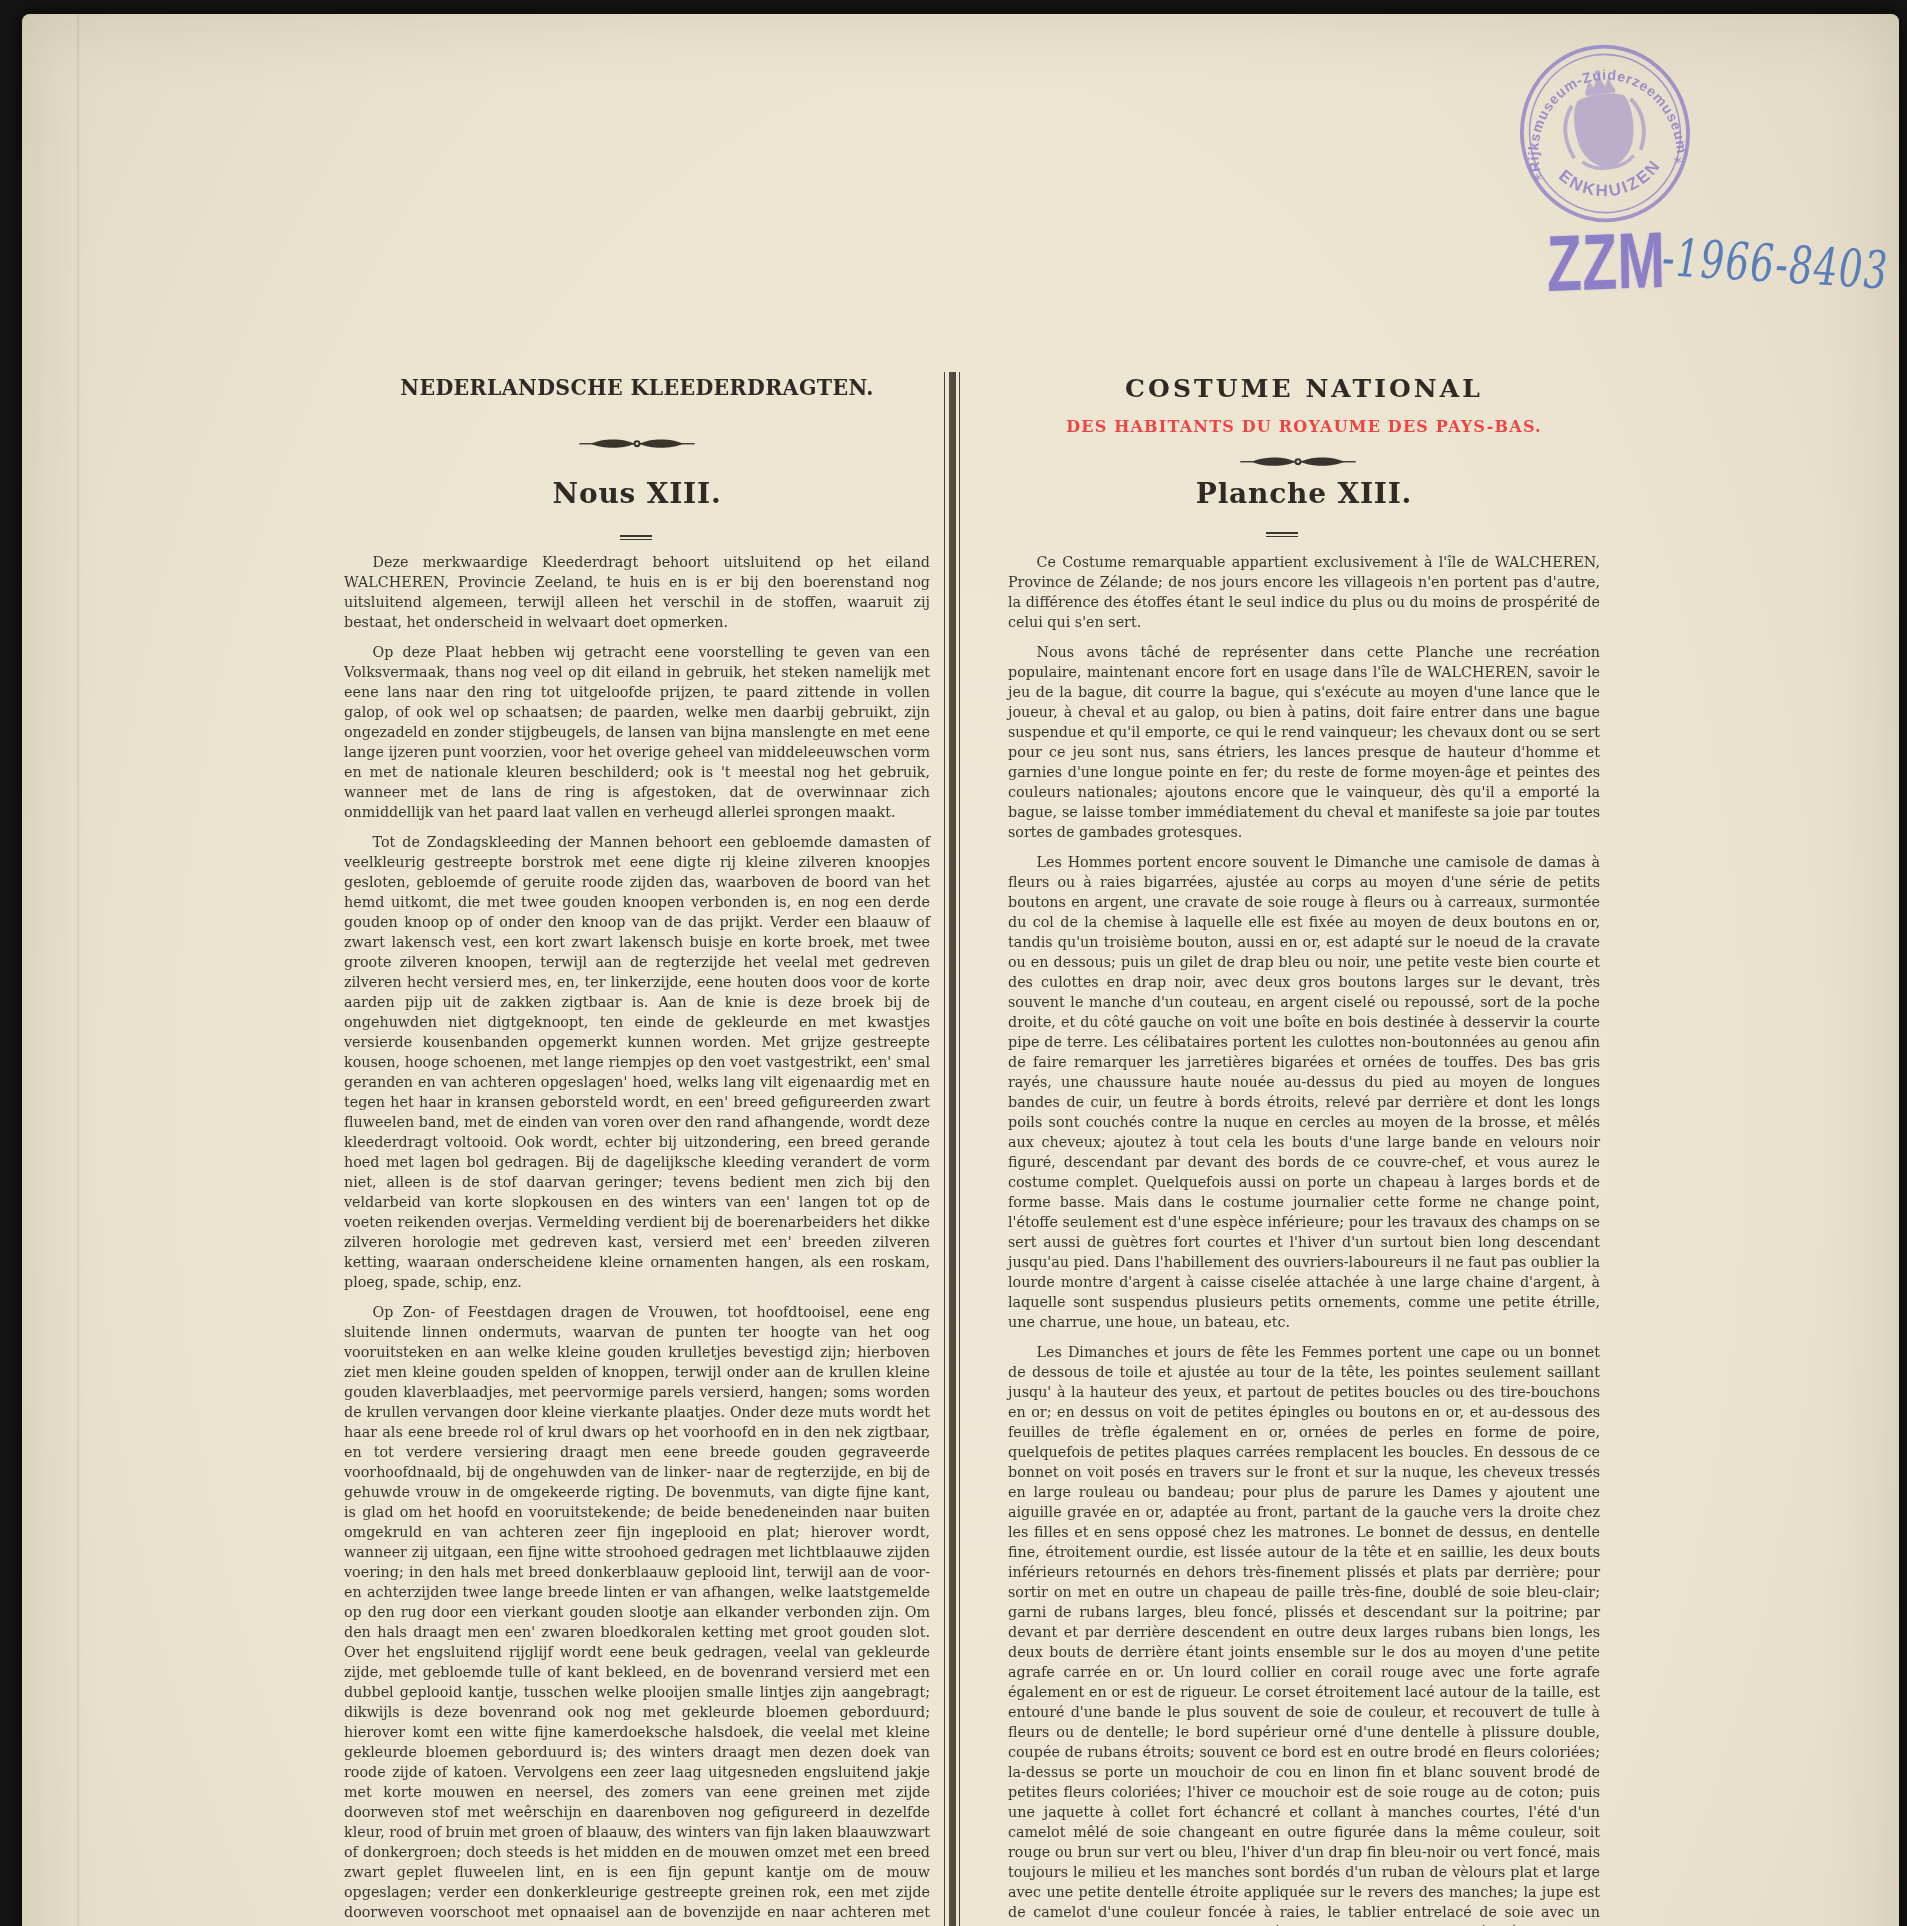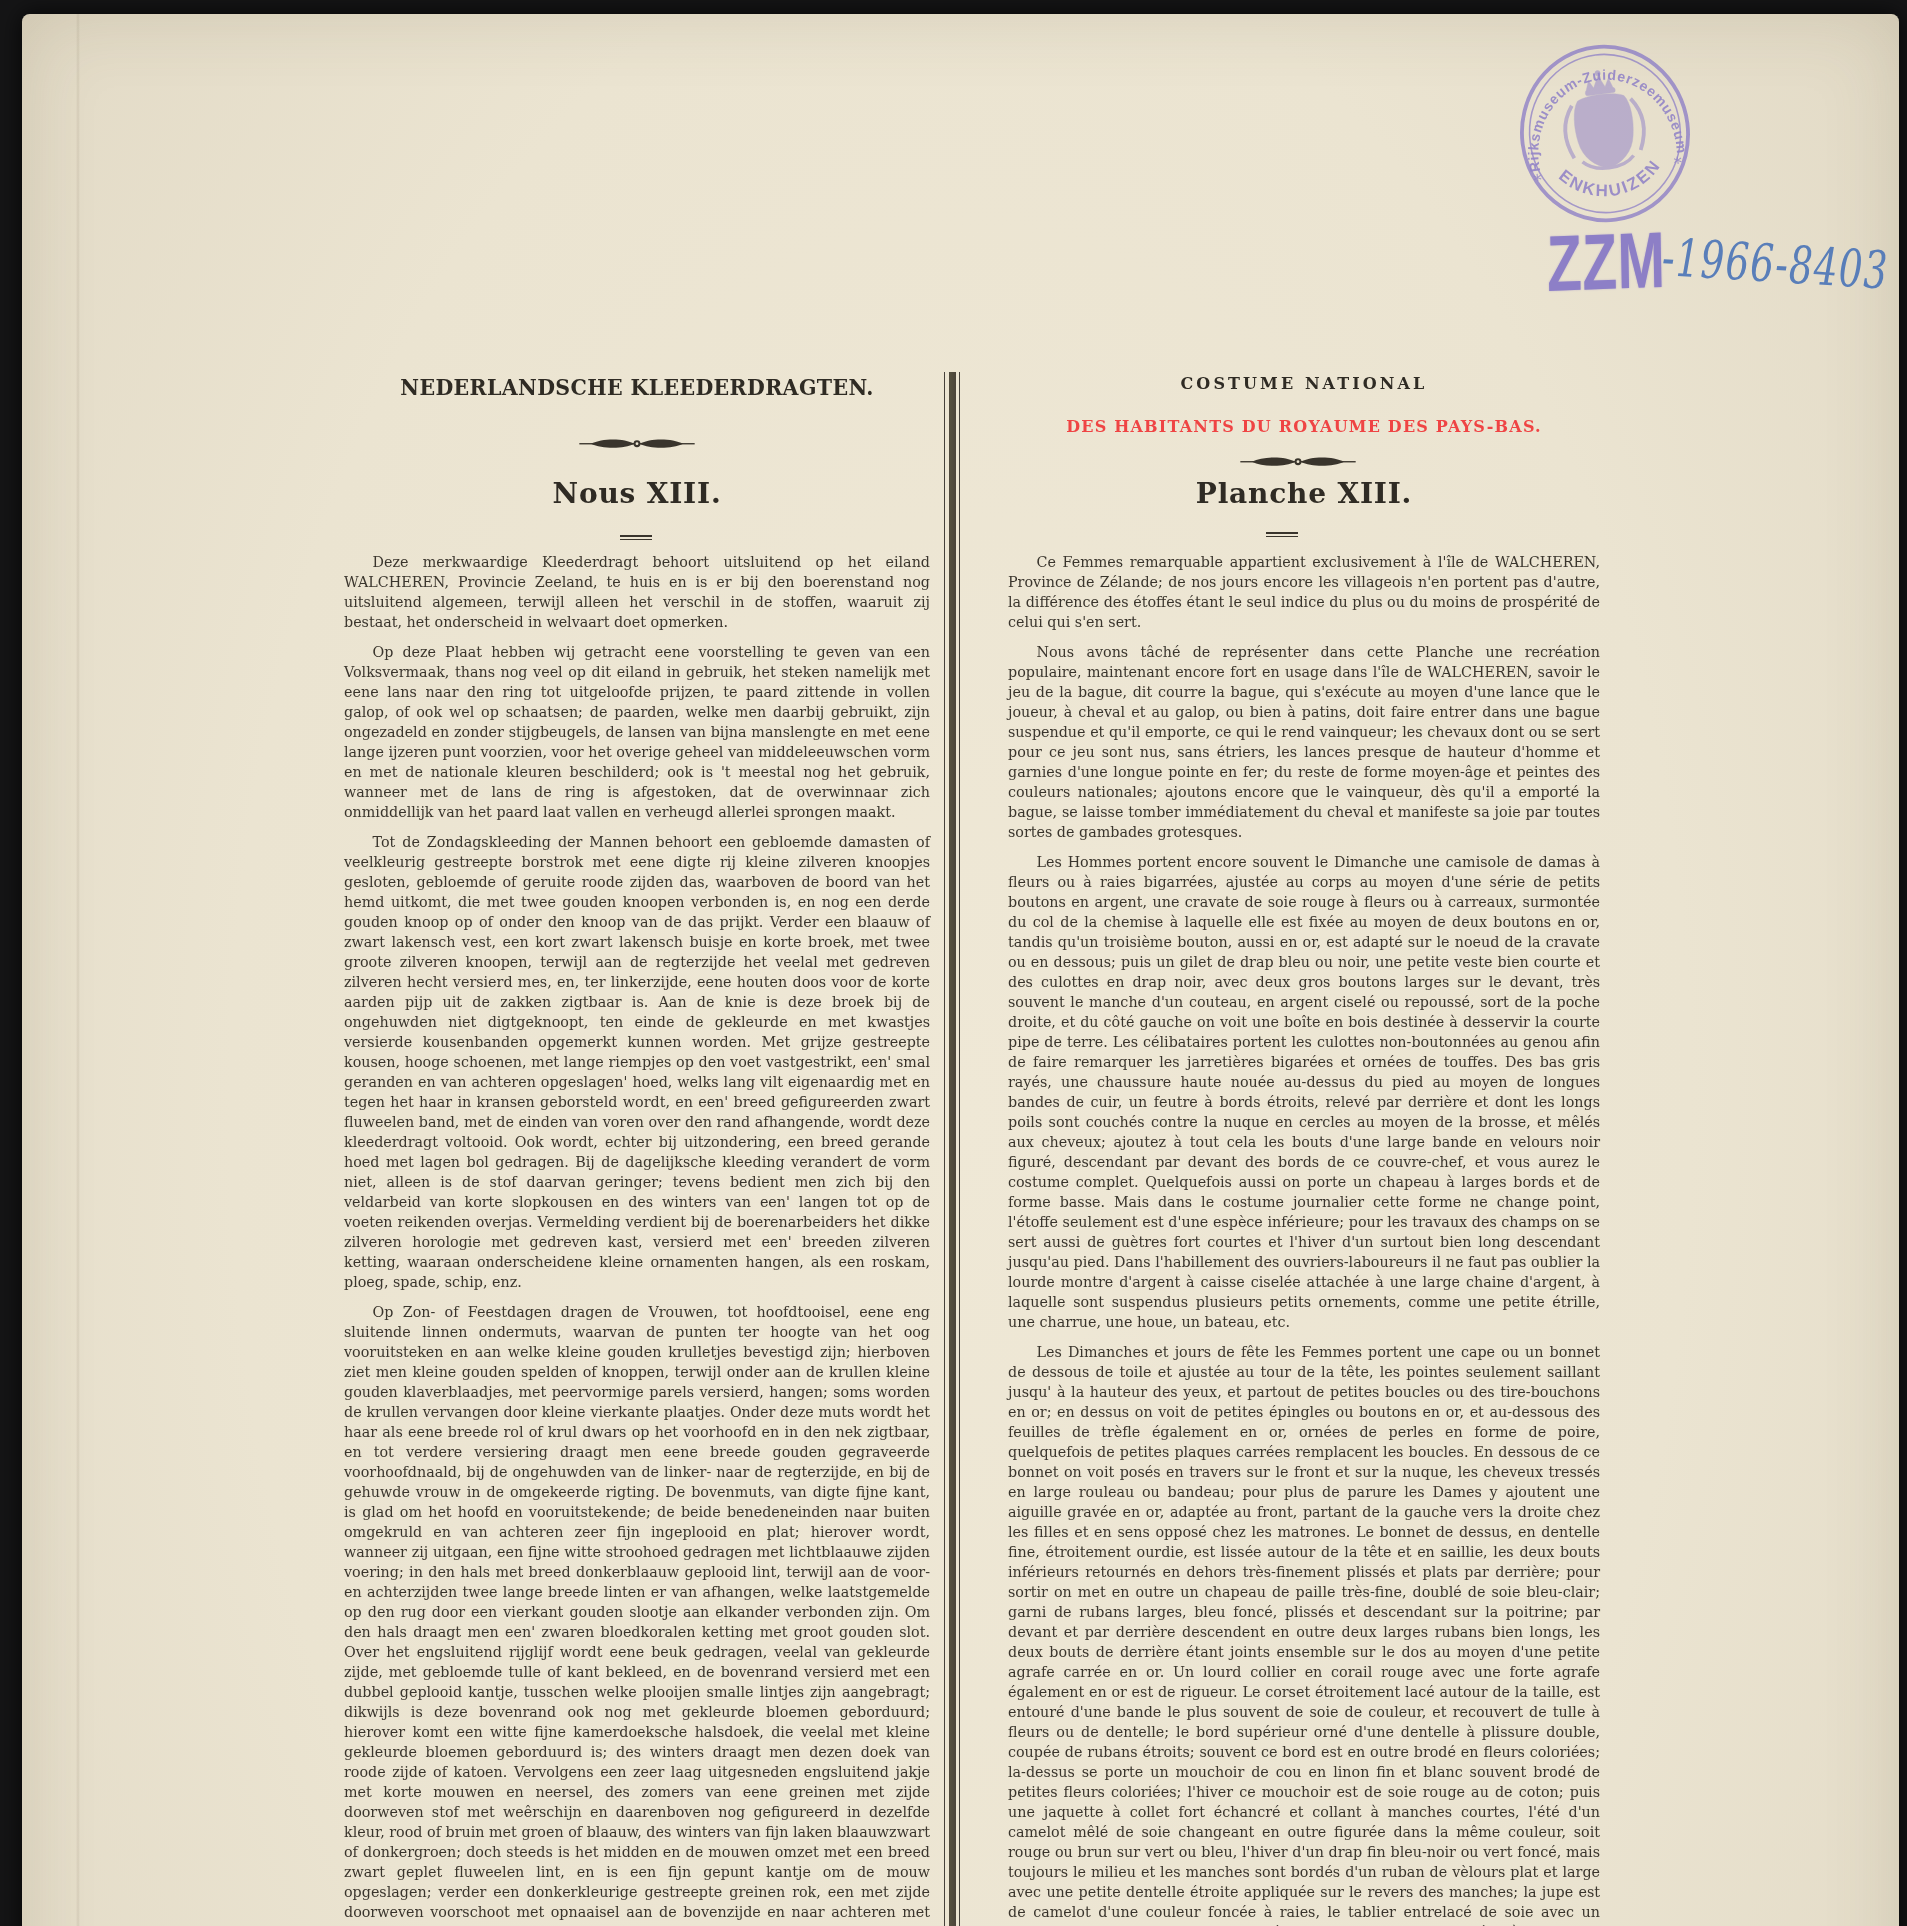--- a/index.html
+++ b/index.html
@@ -15,21 +15,21 @@
     border-radius:7.7px;
     box-shadow:inset 0 0 77px rgba(92,78,52,.16), 0 0 23px rgba(0,0,0,.8);
   }
   .crease{
     position:absolute;left:76px;top:14px;width:3.9px;height:2613px;
     background:linear-gradient(90deg, rgba(0,0,0,0) 0%, rgba(80,65,40,.10) 50%, rgba(0,0,0,0) 100%);
   }
   
   .heading{position:absolute;text-align:center;color:#2f2b24;white-space:nowrap;}
   #title-nl{left:334px;top:374px;width:606px;font-size:22.3px;font-weight:bold;letter-spacing:0.4px;transform:scaleX(.92);}
-  #title-fr{left:998px;top:374px;width:612px;font-size:16px;font-weight:bold;letter-spacing:3.1px;}
+  #title-fr{left:998px;top:374px;width:612px;font-size:25px;font-weight:bold;letter-spacing:3.1px;}
   #subtitle-fr{left:998px;top:417px;width:612px;font-size:16px;font-weight:bold;letter-spacing:1.2px;color:#ef4444;}
   #plate-nl{left:334px;top:477px;width:606px;font-size:28px;font-weight:bold;letter-spacing:0.8px;}
   #plate-fr{left:998px;top:477px;width:612px;font-size:28px;font-weight:bold;letter-spacing:0.8px;}
   
   .mini-rule{position:absolute;width:32px;height:5.4px;}
   .mini-rule .a{height:1.9px;background:#39342c;}
   .mini-rule .b{height:0.8px;background:#39342c;margin-top:1.9px;}
   #rule-nl{left:620px;top:535px;}
   #rule-fr{left:1266px;top:532px;}
   
@@ -116,21 +116,21 @@
   <div class="coltext" id="text-nl" lang="nl">
     <p>Deze merkwaardige Kleederdragt behoort uitsluitend op het eiland WALCHEREN, Provincie Zeeland, te huis en is er bij den boerenstand nog uitsluitend algemeen, terwijl alleen het verschil in de stoffen, waaruit zij bestaat, het onderscheid in welvaart doet opmerken.</p>
     <p>Op deze Plaat hebben wij getracht eene voorstelling te geven van een Volksvermaak, thans nog veel op dit eiland in gebruik, het steken namelijk met eene lans naar den ring tot uitgeloofde prijzen, te paard zittende in vollen galop, of ook wel op schaatsen; de paarden, welke men daarbij gebruikt, zijn ongezadeld en zonder stijgbeugels, de lansen van bijna manslengte en met eene lange ijzeren punt voorzien, voor het overige geheel van middeleeuwschen vorm en met de nationale kleuren beschilderd; ook is 't meestal nog het gebruik, wanneer met de lans de ring is afgestoken, dat de overwinnaar zich onmiddellijk van het paard laat vallen en verheugd allerlei sprongen maakt.</p>
     <p>Tot de Zondagskleeding der Mannen behoort een gebloemde damasten of veelkleurig gestreepte borstrok met eene digte rij kleine zilveren knoopjes gesloten, gebloemde of geruite roode zijden das, waarboven de boord van het hemd uitkomt, die met twee gouden knoopen verbonden is, en nog een derde gouden knoop op of onder den knoop van de das prijkt. Verder een blaauw of zwart lakensch vest, een kort zwart lakensch buisje en korte broek, met twee groote zilveren knoopen, terwijl aan de regterzijde het veelal met gedreven zilveren hecht versierd mes, en, ter linkerzijde, eene houten doos voor de korte aarden pijp uit de zakken zigtbaar is. Aan de knie is deze broek bij de ongehuwden niet digtgeknoopt, ten einde de gekleurde en met kwastjes versierde kousenbanden opgemerkt kunnen worden. Met grijze gestreepte kousen, hooge schoenen, met lange riempjes op den voet vastgestrikt, een' smal geranden en van achteren opgeslagen' hoed, welks lang vilt eigenaardig met en tegen het haar in kransen geborsteld wordt, en een' breed gefigureerden zwart fluweelen band, met de einden van voren over den rand afhangende, wordt deze kleederdragt voltooid. Ook wordt, echter bij uitzondering, een breed gerande hoed met lagen bol gedragen. Bij de dagelijksche kleeding verandert de vorm niet, alleen is de stof daarvan geringer; tevens bedient men zich bij den veldarbeid van korte slopkousen en des winters van een' langen tot op de voeten reikenden overjas. Vermelding verdient bij de boerenarbeiders het dikke zilveren horologie met gedreven kast, versierd met een' breeden zilveren ketting, waaraan onderscheidene kleine ornamenten hangen, als een roskam, ploeg, spade, schip, enz.</p>
     <p>Op Zon- of Feestdagen dragen de Vrouwen, tot hoofdtooisel, eene eng sluitende linnen ondermuts, waarvan de punten ter hoogte van het oog vooruitsteken en aan welke kleine gouden krulletjes bevestigd zijn; hierboven ziet men kleine gouden spelden of knoppen, terwijl onder aan de krullen kleine gouden klaverblaadjes, met peervormige parels versierd, hangen; soms worden de krullen vervangen door kleine vierkante plaatjes. Onder deze muts wordt het haar als eene breede rol of krul dwars op het voorhoofd en in den nek zigtbaar, en tot verdere versiering draagt men eene breede gouden gegraveerde voorhoofdnaald, bij de ongehuwden van de linker- naar de regterzijde, en bij de gehuwde vrouw in de omgekeerde rigting. De bovenmuts, van digte fijne kant, is glad om het hoofd en vooruitstekende; de beide benedeneinden naar buiten omgekruld en van achteren zeer fijn ingeplooid en plat; hierover wordt, wanneer zij uitgaan, een fijne witte stroohoed gedragen met lichtblaauwe zijden voering; in den hals met breed donkerblaauw geplooid lint, terwijl aan de voor- en achterzijden twee lange breede linten er van afhangen, welke laatstgemelde op den rug door een vierkant gouden slootje aan elkander verbonden zijn. Om den hals draagt men een' zwaren bloedkoralen ketting met groot gouden slot. Over het engsluitend rijglijf wordt eene beuk gedragen, veelal van gekleurde zijde, met gebloemde tulle of kant bekleed, en de bovenrand versierd met een dubbel geplooid kantje, tusschen welke plooijen smalle lintjes zijn aangebragt; dikwijls is deze bovenrand ook nog met gekleurde bloemen geborduurd; hierover komt een witte fijne kamerdoeksche halsdoek, die veelal met kleine gekleurde bloemen geborduurd is; des winters draagt men dezen doek van roode zijde of katoen. Vervolgens een zeer laag uitgesneden engsluitend jakje met korte mouwen en neersel, des zomers van eene greinen met zijde doorweven stof met weêrschijn en daarenboven nog gefigureerd in dezelfde kleur, rood of bruin met groen of blaauw, des winters van fijn laken blaauwzwart of donkergroen; doch steeds is het midden en de mouwen omzet met een breed zwart geplet fluweelen lint, en is een fijn gepunt kantje om de mouw opgeslagen; verder een donkerkleurige gestreepte greinen rok, een met zijde doorweven voorschoot met opnaaisel aan de bovenzijde en naar achteren met fijne plooijen ingenaaid, zoodat dit ruitjes vormt; ook zijn de achterzijden, welke met een' zeer grooten zilveren haak verbonden zijn, met breed geplet zwart fluweel omboord.</p>
     <p>Eindelijk witte kousen en lage fluweelen schoenen met ronde zilveren gespen op de punt, onder welke ter zijde breede wit lederen ornamenten uitkomen.</p>
 
   </div>
 
   <div class="coltext" id="text-fr" lang="fr">
-    <p>Ce Femmes remarquable appartient exclusivement à l'île de WALCHEREN, Province de Zélande; de nos jours encore les villageois n'en portent pas d'autre, la différence des étoffes étant le seul indice du plus ou du moins de prospérité de celui qui s'en sert.</p>
+    <p>Ce Costume remarquable appartient exclusivement à l'île de WALCHEREN, Province de Zélande; de nos jours encore les villageois n'en portent pas d'autre, la différence des étoffes étant le seul indice du plus ou du moins de prospérité de celui qui s'en sert.</p>
     <p>Nous avons tâché de représenter dans cette Planche une recréation populaire, maintenant encore fort en usage dans l'île de WALCHEREN, savoir le jeu de la bague, dit courre la bague, qui s'exécute au moyen d'une lance que le joueur, à cheval et au galop, ou bien à patins, doit faire entrer dans une bague suspendue et qu'il emporte, ce qui le rend vainqueur; les chevaux dont ou se sert pour ce jeu sont nus, sans étriers, les lances presque de hauteur d'homme et garnies d'une longue pointe en fer; du reste de forme moyen-âge et peintes des couleurs nationales; ajoutons encore que le vainqueur, dès qu'il a emporté la bague, se laisse tomber immédiatement du cheval et manifeste sa joie par toutes sortes de gambades grotesques.</p>
     <p>Les Hommes portent encore souvent le Dimanche une camisole de damas à fleurs ou à raies bigarrées, ajustée au corps au moyen d'une série de petits boutons en argent, une cravate de soie rouge à fleurs ou à carreaux, surmontée du col de la chemise à laquelle elle est fixée au moyen de deux boutons en or, tandis qu'un troisième bouton, aussi en or, est adapté sur le noeud de la cravate ou en dessous; puis un gilet de drap bleu ou noir, une petite veste bien courte et des culottes en drap noir, avec deux gros boutons larges sur le devant, très souvent le manche d'un couteau, en argent ciselé ou repoussé, sort de la poche droite, et du côté gauche on voit une boîte en bois destinée à desservir la courte pipe de terre. Les célibataires portent les culottes non-boutonnées au genou afin de faire remarquer les jarretières bigarées et ornées de touffes. Des bas gris rayés, une chaussure haute nouée au-dessus du pied au moyen de longues bandes de cuir, un feutre à bords étroits, relevé par derrière et dont les longs poils sont couchés contre la nuque en cercles au moyen de la brosse, et mêlés aux cheveux; ajoutez à tout cela les bouts d'une large bande en velours noir figuré, descendant par devant des bords de ce couvre-chef, et vous aurez le costume complet. Quelquefois aussi on porte un chapeau à larges bords et de forme basse. Mais dans le costume journalier cette forme ne change point, l'étoffe seulement est d'une espèce inférieure; pour les travaux des champs on se sert aussi de guètres fort courtes et l'hiver d'un surtout bien long descendant jusqu'au pied. Dans l'habillement des ouvriers-laboureurs il ne faut pas oublier la lourde montre d'argent à caisse ciselée attachée à une large chaine d'argent, à laquelle sont suspendus plusieurs petits ornements, comme une petite étrille, une charrue, une houe, un bateau, etc.</p>
     <p>Les Dimanches et jours de fête les Femmes portent une cape ou un bonnet de dessous de toile et ajustée au tour de la tête, les pointes seulement saillant jusqu' à la hauteur des yeux, et partout de petites boucles ou des tire-bouchons en or; en dessus on voit de petites épingles ou boutons en or, et au-dessous des feuilles de trèfle également en or, ornées de perles en forme de poire, quelquefois de petites plaques carrées remplacent les boucles. En dessous de ce bonnet on voit posés en travers sur le front et sur la nuque, les cheveux tressés en large rouleau ou bandeau; pour plus de parure les Dames y ajoutent une aiguille gravée en or, adaptée au front, partant de la gauche vers la droite chez les filles et en sens opposé chez les matrones. Le bonnet de dessus, en dentelle fine, étroitement ourdie, est lissée autour de la tête et en saillie, les deux bouts inférieurs retournés en dehors très-finement plissés et plats par derrière; pour sortir on met en outre un chapeau de paille très-fine, doublé de soie bleu-clair; garni de rubans larges, bleu foncé, plissés et descendant sur la poitrine; par devant et par derrière descendent en outre deux larges rubans bien longs, les deux bouts de derrière étant joints ensemble sur le dos au moyen d'une petite agrafe carrée en or. Un lourd collier en corail rouge avec une forte agrafe également en or est de rigueur. Le corset étroitement lacé autour de la taille, est entouré d'une bande le plus souvent de soie de couleur, et recouvert de tulle à fleurs ou de dentelle; le bord supérieur orné d'une dentelle à plissure double, coupée de rubans étroits; souvent ce bord est en outre brodé en fleurs coloriées; la-dessus se porte un mouchoir de cou en linon fin et blanc souvent brodé de petites fleurs coloriées; l'hiver ce mouchoir est de soie rouge au de coton; puis une jaquette à collet fort échancré et collant à manches courtes, l'été d'un camelot mêlé de soie changeant en outre figurée dans la même couleur, soit rouge ou brun sur vert ou bleu, l'hiver d'un drap fin bleu-noir ou vert foncé, mais toujours le milieu et les manches sont bordés d'un ruban de vèlours plat et large avec une petite dentelle étroite appliquée sur le revers des manches; la jupe est de camelot d'une couleur foncée à raies, le tablier entrelacé de soie avec un troussis au haut et repris en plis très-fins vers le dos, de manière à former de petits carreaux, les bords de derrière, attachés ensemble au moyen d'une lourde agrafe en argent, sont également garnis de velours large et aplati; bas blancs, souliers bas de velours, à pointes garnies de boucles en argent rondes, laissant sortir à coté en guise d'ornements de larges bandes de cuir blanc, achèvent le costume féminin.</p>
 
   </div>
 
   <svg id="oval-stamp" viewBox="0 0 458 476">
     <g stroke="#8172c6" fill="none">
       <ellipse cx="229" cy="238" rx="216" ry="226" stroke-width="10" opacity=".85"></ellipse>
       <ellipse cx="229" cy="238" rx="196" ry="206" stroke-width="4" opacity=".8"></ellipse>

